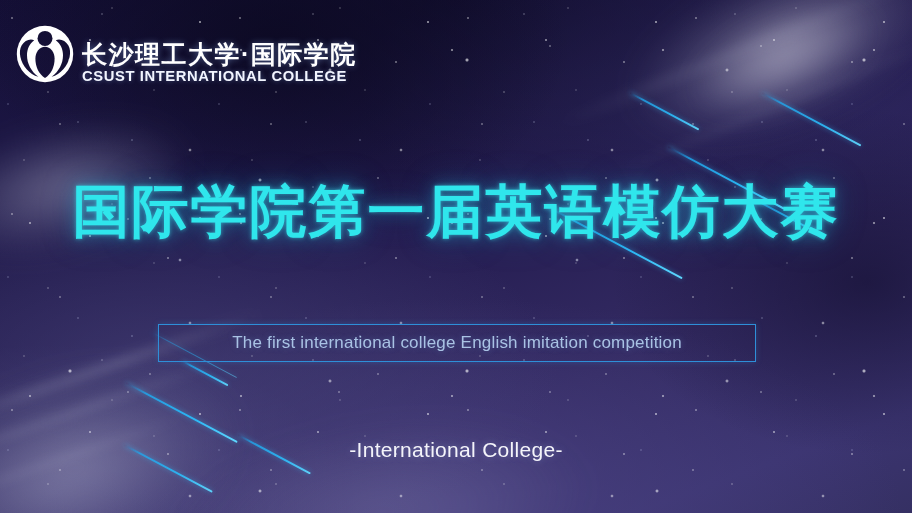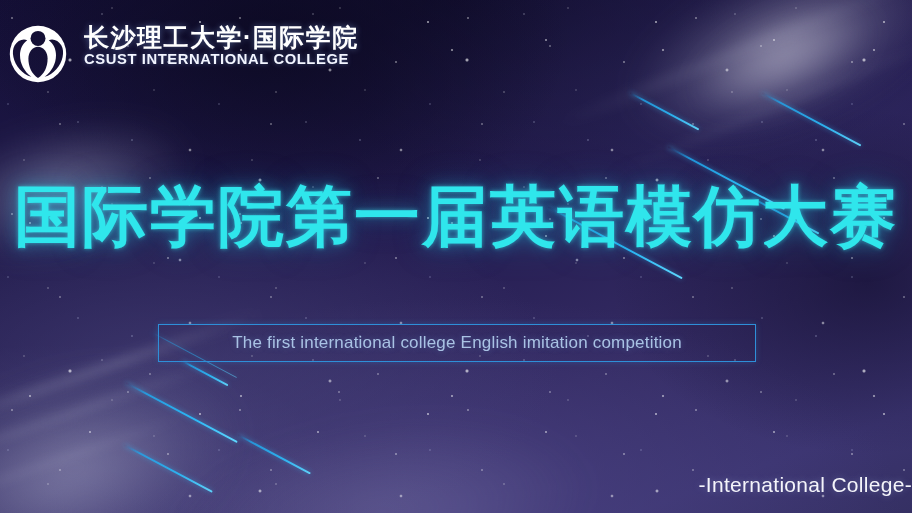--- a/index.html
+++ b/index.html
@@ -144,25 +144,25 @@
     border-radius: 2px;
     transform-origin: left center;
     pointer-events: none;
     background: linear-gradient(90deg, rgba(30,160,235,0) 0%, rgba(32,168,238,0.85) 18%, #2CB7F5 62%, #5FD8FF 100%);
     box-shadow: 0 0 5px rgba(60,190,250,0.55);
   }
 
   
   .logo-block {
     position: absolute;
-    left: 8px;
+    left: 15px;
     top: 24px;
     display: flex;
-    align-items: flex-start;
-    gap: 16px;
+    align-items: flex-end;
+    gap: 7px;
   }
   .logo-mark { width: 60px; height: 60px; display: block; flex: none; }
   .logo-text { display: flex; flex-direction: column; gap: 1px; }
   .logo-cn {
     color: #ffffff;
     font-size: 25px;
     font-weight: bold;
     letter-spacing: 1.5px;
     line-height: 1.04;
     white-space: nowrap;
@@ -181,21 +181,21 @@
   }
 
   
   .main-title {
     position: absolute;
     left: 0;
     right: 0;
     top: 183px;
     text-align: center;
     color: #2FE6EC;
-    font-size: 66px;
+    font-size: 57px;
     font-weight: bold;
     letter-spacing: 2px;
     line-height: 1;
     white-space: nowrap;
     text-shadow:
       0 0 4px rgba(60,240,250,0.55),
       0 0 16px rgba(40,200,230,0.45),
       0 0 34px rgba(30,150,210,0.35);
   }
 
@@ -220,27 +220,26 @@
     white-space: nowrap;
     text-shadow: 0 0 6px rgba(120,170,230,0.35);
   }
 
   
   .footer-text {
     position: absolute;
     left: 0;
     right: 0;
     top: 438px;
-    text-align: right;
+    text-align: center;
     color: #F4F4FA;
     font-size: 21px;
     letter-spacing: 0.3px;
     white-space: nowrap;
     text-shadow: 0 0 7px rgba(160,180,235,0.40);
-    margin-top: 35px;
   }
 </style>
 </head>
 <body>
 
 <div id="slide">
 
   <div class="bg-base"></div>
   <div class="bg-vignette"></div>
 

